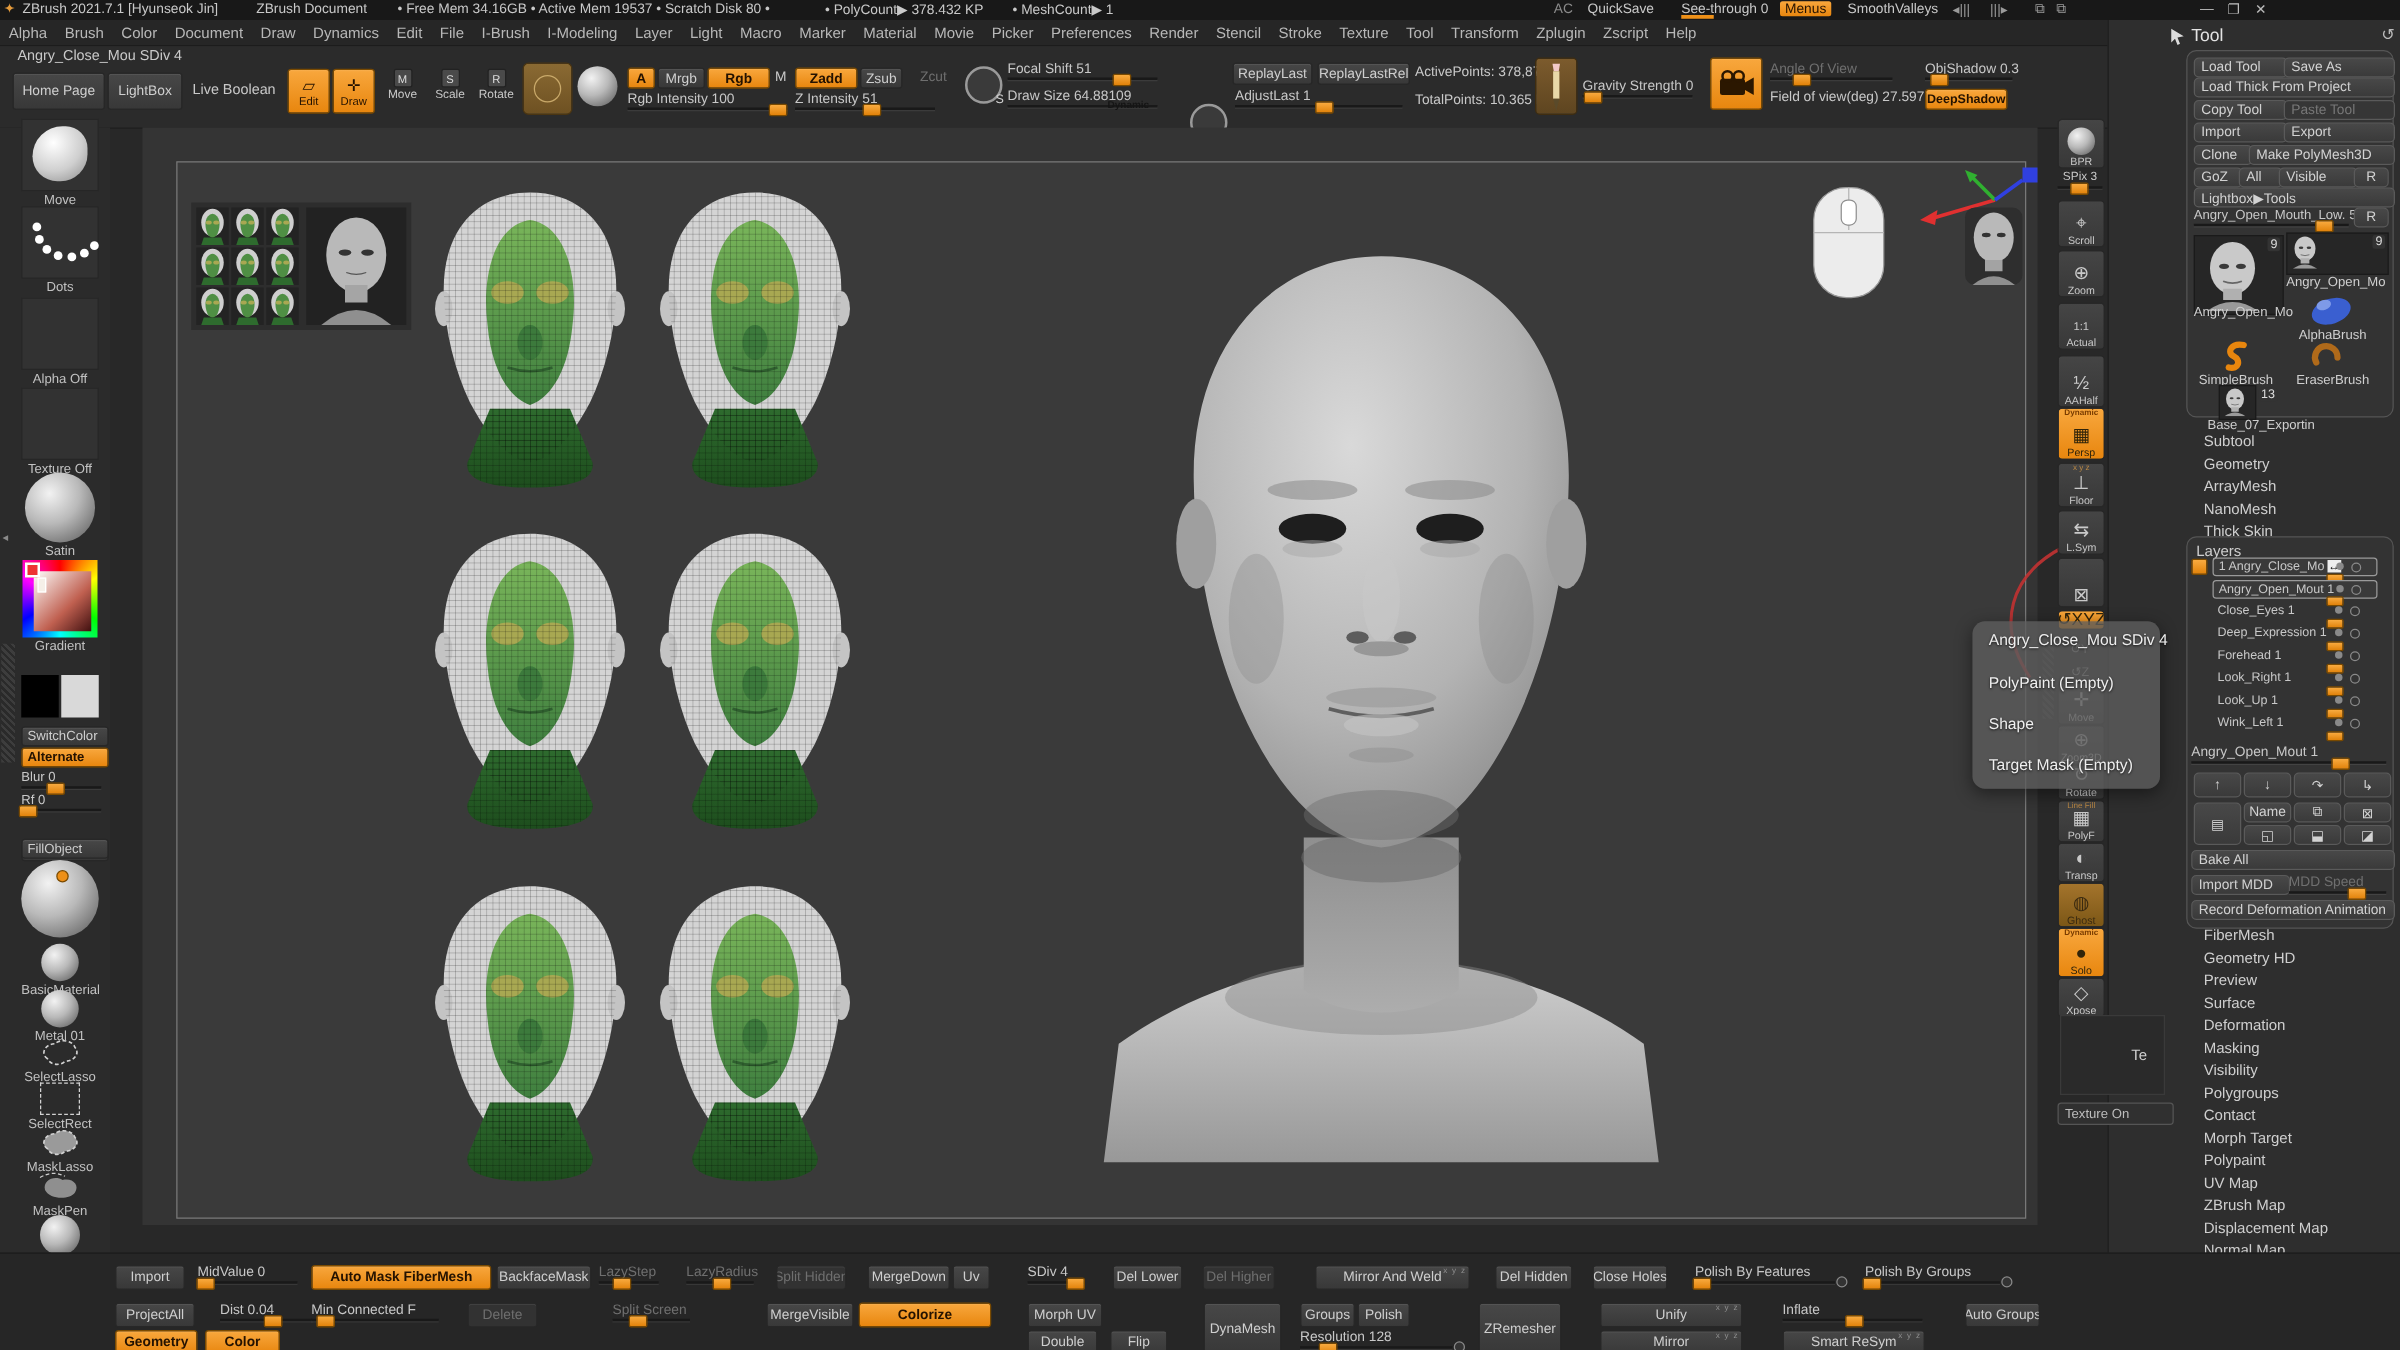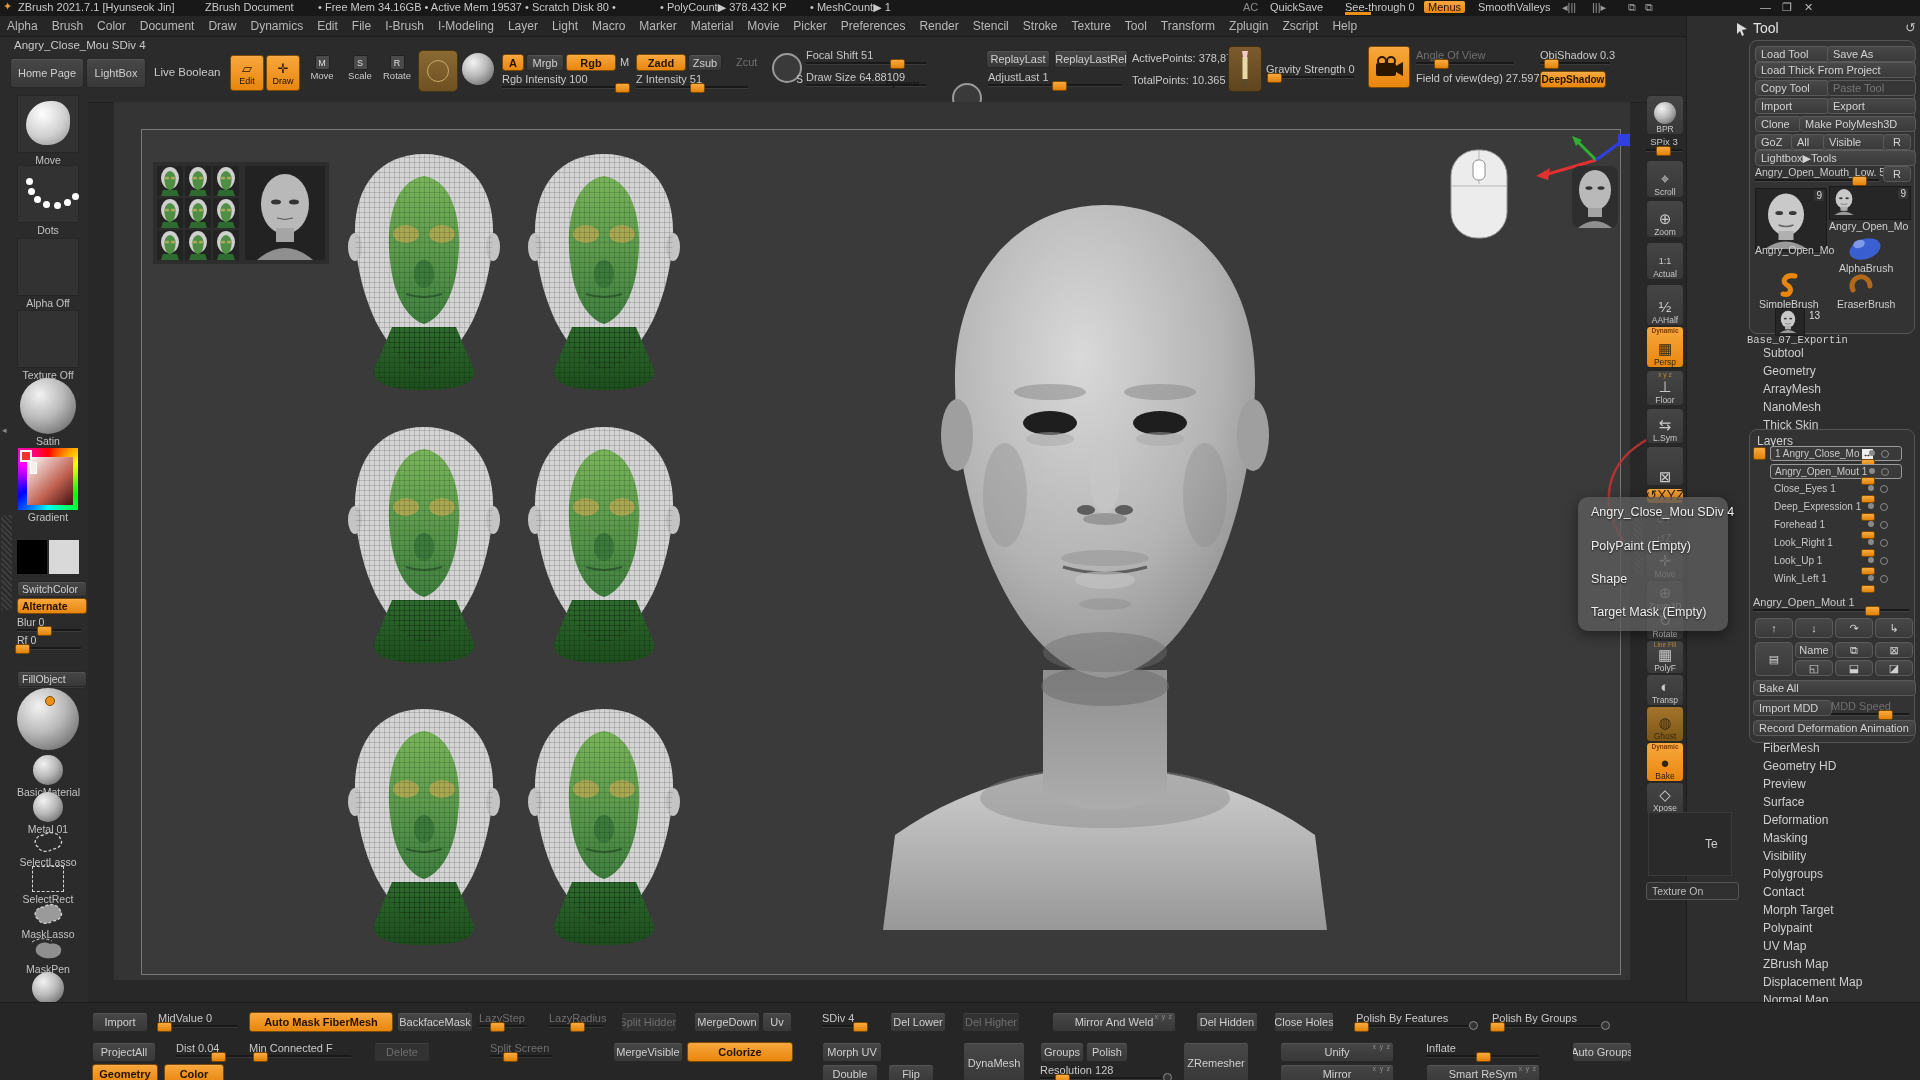--- a/index.html
+++ b/index.html
@@ -595,21 +595,21 @@
       <span class="g">◐</span>
       <span>Transp</span>
     </div>
     <div class="rti ghosty" style="top: 611px; height: 34px;">
       <span class="g">◍</span>
       <span>Ghost</span>
     </div>
     <div class="rti active" style="top: 647px; height: 38px;">
       <span class="tag">Dynamic</span>
       <span class="g">●</span>
-      <span>Bake</span>
+      <span>Solo</span>
     </div>
     <div class="rti" style="top: 687px; height: 30px;">
       <span class="g">◇</span>
       <span>Xpose</span>
     </div>
   </div>
 <div class="abs" style="left:1648px;top:812px;width:82px;height:62px;background:#2a2a2a;border:1px solid #3a3a3a;z-index:5;">
   <span class="abs" style="left:56px;top:24px;font-size:12px;color:#cfcfcf;">Te</span>
 </div>
 <div class="abs" style="left:1646px;top:882px;width:86px;height:16px;background:#303030;border:1px solid #555;border-radius:3px;color:#bdbdbd;font-size:10.5px;line-height:16px;padding-left:5px;z-index:5;">Texture On</div>
@@ -684,21 +684,21 @@
         </svg></div>
       <div class="tlabel" style="left: 150px; top: 282px;">EraserBrush</div>
       <div class="thumb" style="left: 88px; top: 292px; width: 28px; height: 26px;"><svg width="24" height="24" viewBox="0 0 40 40">
           <ellipse cx="20" cy="17" rx="12" ry="14" fill="#c9c9c9"></ellipse>
           <rect x="15" y="28" width="10" height="6" fill="#b0b0b0"></rect>
           <path d="M6,40 Q20,30 34,40Z" fill="#9a9a9a"></path>
           <ellipse cx="15.5" cy="16" rx="2.6" ry="1.4" fill="#3a3a3a"></ellipse>
           <ellipse cx="24.5" cy="16" rx="2.6" ry="1.4" fill="#3a3a3a"></ellipse>
           <path d="M15,24 Q20,26 25,24" stroke="#666" fill="none"></path>
         </svg><span class="badge" style="right: -18px;">13</span></div>
-      <div class="tlabel" style="left: 60px; top: 318px; font-family: Liberation Mono, monospace;">Base_07_Exportin</div>
+      <div class="tlabel" style="left: 79px; top: 318px;">Base_07_Exportin</div>
       <div class="sec" style="top: 330px;">Subtool</div>
       <div class="sec" style="top: 348px;">Geometry</div>
       <div class="sec" style="top: 366px;">ArrayMesh</div>
       <div class="sec" style="top: 384px;">NanoMesh</div>
       <div class="sec" style="top: 402px;">Thick Skin</div>
       <div class="sec" style="top: 418px; left: 70px;">Layers</div>
       <div style="position: absolute; left: 66px; top: 431px; width: 11px; height: 11px; background: linear-gradient(rgb(249, 171, 64), rgb(225, 130, 10)); border: 1px solid rgb(122, 74, 0); border-radius: 2px;"></div>
       <div class="lrow boxed" style="top: 430px;">1 Angry_Close_Mo<span style="color: rgb(0, 0, 0); background: rgb(238, 238, 238); font-size: 9px; padding: 0px 1px; margin-left: 2px;">↔</span><i class="c1"></i><i class="c2"></i></div>
       <div class="lhd" style="left: 173.72px; top: 443px;"></div>
       <div class="lrow boxed" style="top: 448px;">Angry_Open_Mout 1<i class="c1"></i><i class="c2"></i></div>

